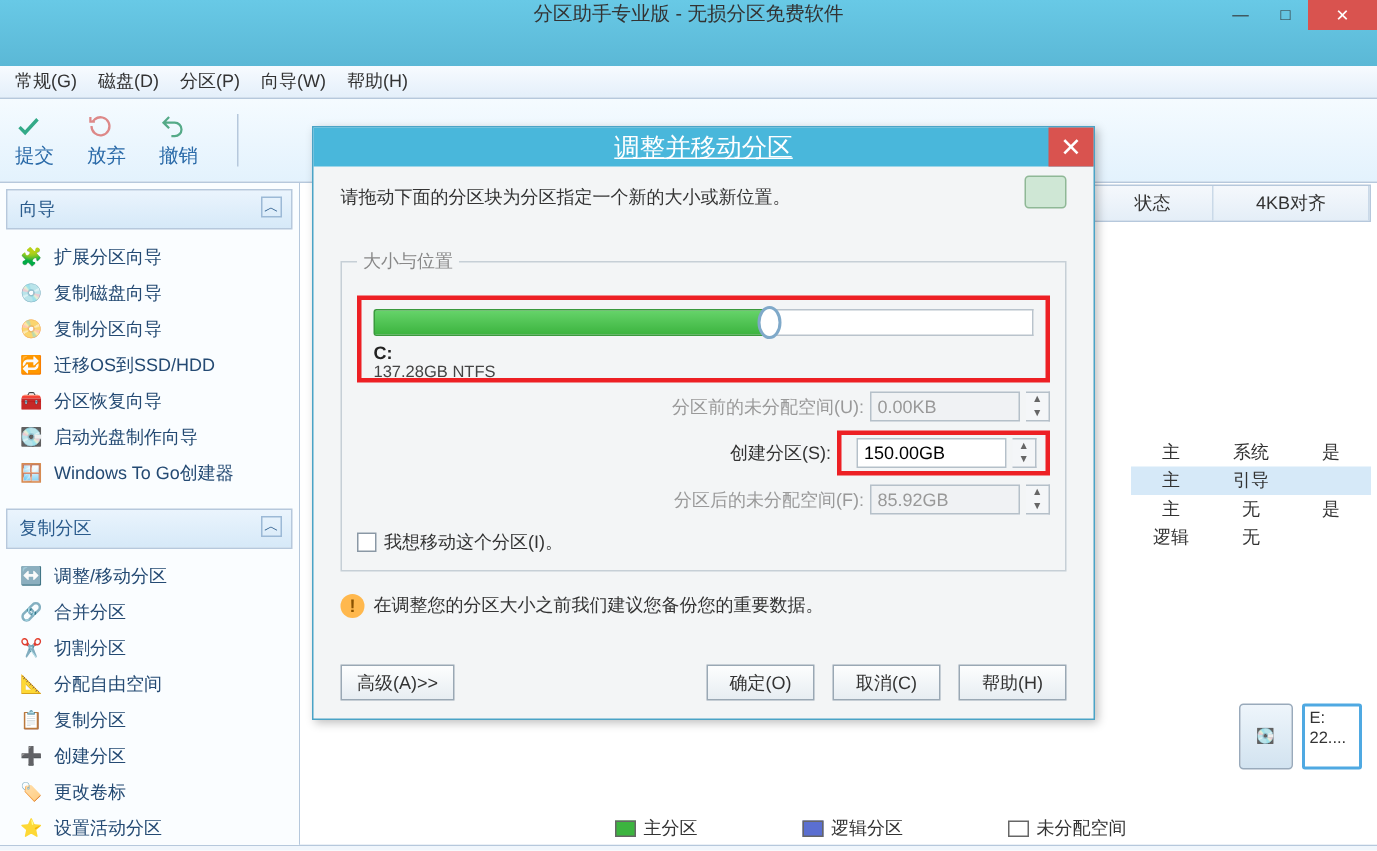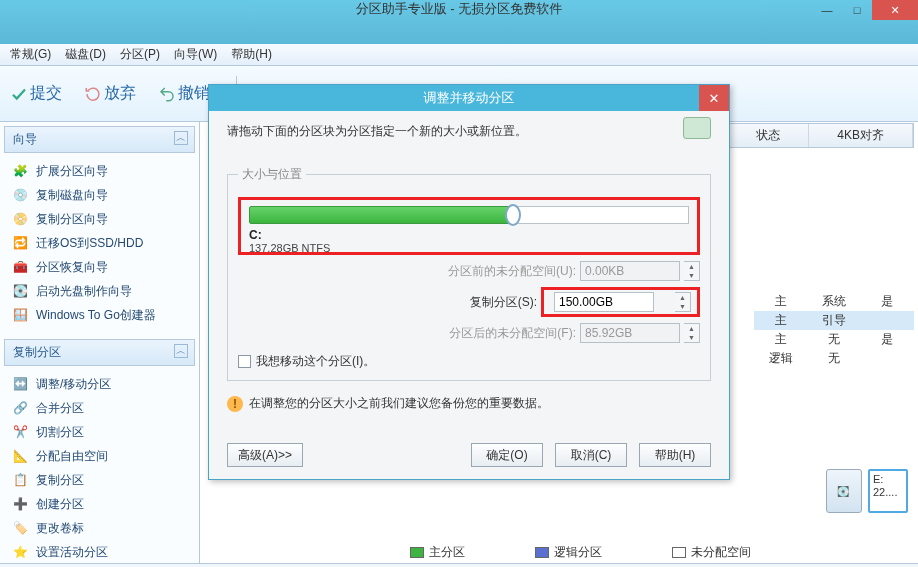--- a/index.html
+++ b/index.html
@@ -6,21 +6,21 @@
 body { background: #fff; font-size: 12px; color: #333; width: 918px; height: 567px; overflow: hidden; position: relative; }
 
 .titlebar { background: linear-gradient(#68c9e6, #5bb8d6); height: 44px; display: flex; align-items: flex-start; justify-content: center; position: relative; color: #333; font-size: 13px; }
 .titlebar .win-controls { position: absolute; right: 0; top: 0; display: flex; }
 .titlebar .win-btn { width: 30px; height: 20px; display: flex; align-items: center; justify-content: center; font-size: 11px; }
 .titlebar .win-close { background: #d9534f; color: #fff; width: 46px; margin-left: 0; }
 
 .menubar { background: linear-gradient(#f7fbff, #e4effa); height: 22px; display: flex; align-items: center; padding: 0 10px; gap: 14px; border-bottom: 1px solid #b6c8dc; font-size: 12px; color: #333; }
 
 .toolbar { background: linear-gradient(#f5fbff, #e3f2fd); height: 56px; display: flex; padding: 4px 10px; gap: 22px; border-bottom: 1px solid #b6c8dc; }
-.toolbar .tbtn { display: flex; align-items: center; justify-content: center; font-size: 16px; color: #2a6aa8; gap: 2px; }
+.toolbar .tbtn { display: flex; flex-direction: column; justify-content: center; font-size: 13px; color: #2a6aa8; gap: 2px; }
 .toolbar .sep { width: 1px; background: #b6c8dc; margin: 6px 4px; }
 
 .main { display: flex; height: calc(567px - 28px - 22px - 56px - 20px); }
 .sidebar { width: 200px; border-right: 1px solid #b6c8dc; background: #fafdff; overflow-y: auto; }
 .panel-head { background: linear-gradient(#eaf4fd,#d6e9f8); border: 1px solid #b6c8dc; margin: 4px; padding: 4px 8px; font-size: 12px; color: #2a5b8c; position: relative; }
 .panel-head .collapse { position: absolute; right: 6px; top: 4px; font-size: 10px; color: #2a5b8c; border:1px solid #9cb9d6; width:14px; height:14px; display:flex; align-items:center; justify-content:center; }
 .panel-body { padding: 2px 6px 8px 6px; }
 .li-item { display: flex; align-items: center; gap: 6px; padding: 3px 6px; color: #244a73; cursor: default; }
 .li-item .ic { width: 18px; height: 18px; display:flex; align-items:center; justify-content:center; }
 
@@ -38,21 +38,21 @@
 .dm-part { width:40px; height:44px; border:2px solid #4fa9e2; border-radius:2px; text-align:left; padding:2px 3px; background:#fff; font-size:11px; line-height:1.2;}
 
 .legend { position:absolute; left:210px; bottom:2px; display:flex; gap:70px; font-size:12px; }
 .legend .lg { display:flex; align-items:center; gap:5px;}
 .legend .sw { width:14px; height:11px; border:1px solid #666;}
 
 .statusbar { height:20px; border-top:1px solid #b6c8dc; background:#f0f6fc;}
 
 
 .dialog { position:absolute; left:208px; top:84px; width:522px; height:396px; background:#f3f5f6; border:1px solid #4aa3c6; box-shadow:2px 2px 6px rgba(0,0,0,.25);}
-.dlg-title { background:#49b7db; color:#fff; height:26px; display:flex; align-items:center; justify-content:center; position:relative; font-size:13px;}
+.dlg-title { background:#49b7db; color:#fff; height:26px; display:flex; align-items:center; justify-content:center; position:relative; font-size:17px;text-decoration:underline;}
 .dlg-close { position:absolute; right:0; top:0; width:30px; height:26px; background:#d9534f; color:#fff; display:flex; align-items:center; justify-content:center;}
 .dlg-body { padding:12px 18px 10px 18px; position:relative; height:calc(100% - 26px);}
 .dlg-hint { font-size:12px; color:#333; margin-bottom:26px;}
 .dlg-hdd-ic { position:absolute; right:18px; top:6px; width:28px; height:22px; background:#cfe7d5; border:1px solid #8fb896; border-radius:3px;}
 
 fieldset { border:1px solid #c6cfd6; padding:14px 10px 10px 10px; position:relative; }
 legend { font-size:12px; color:#888; padding:0 4px;}
 .redbox { border:3px solid #ed2024; padding:6px 8px; }
 .slider-wrap { position:relative; height:40px; }
 .bar { height:18px; background:linear-gradient(#66d36a,#3cb43f); border:1px solid #3a9a3d; border-radius:2px; width:60%; }
@@ -61,21 +61,21 @@
 .bar-label { margin-top:4px; font-size:12px; font-weight:bold; color:#222;}
 .bar-sub { font-size:11px; color:#444;}
 
 .form-row { display:flex; align-items:center; justify-content:flex-end; margin:6px 0; font-size:12px; gap:4px;}
 .form-row label { color:#999; }
 .form-row label.active { color:#333;}
 .form-row input { width:100px; height:20px; border:1px solid #b5c0c9; padding:2px 4px; font-size:12px; background:#fff;}
 .form-row input:disabled { background:#f0f2f4; color:#999;}
 .spin { width:16px; height:20px; border:1px solid #b5c0c9; border-left:none; display:flex; flex-direction:column; background:#f4f6f8;}
 .spin div{ flex:1; display:flex; align-items:center; justify-content:center; font-size:7px; color:#666;}
-.redbox2 { border:3px solid #ed2024; padding:2px 6px 2px 10px; display:flex; align-items:center; gap:21px; }
+.redbox2 { border:3px solid #ed2024; padding:2px 6px 2px 10px; display:flex; align-items:center; gap:4px; }
 
 .warn { display:flex; align-items:center; gap:6px; margin-top:14px; font-size:12px;}
 .warn .wi { width:16px; height:16px; background:#ffb84d; border-radius:50%; display:flex; align-items:center; justify-content:center; color:#8a5200; font-weight:bold;}
 
 .dlg-footer { position:absolute; left:0; right:0; bottom:12px; padding:0 18px; display:flex; align-items:center; justify-content:space-between;}
 .btn { min-width:72px; height:24px; border:1px solid #9aa8b4; background:linear-gradient(#fdfefe,#e7edf2); font-size:12px; display:flex; align-items:center; justify-content:center; padding:0 10px; }
 .btn-group { display:flex; gap:12px;justify-content:center;}
 .chk { display:flex; align-items:center; gap:5px; margin-top:10px; font-size:12px;}
 .chk .box { width:13px; height:13px; border:1px solid #8a98a5; background:#fff;}
 
@@ -281,21 +281,21 @@
       <div class="form-row">
         <label>分区前的未分配空间(U):</label>
         <input disabled="" value="0.00KB" style="">
         <div class="spin">
             <div>▲</div>
             <div>▼</div>
           </div>
       </div>
 
       <div class="form-row">
-        <label class="active">复制分区(S):</label>
+        <label class="active">创建分区(S):</label>
         <div class="redbox2">
           <input value="150.00GB" style="">
           <div class="spin">
               <div>▲</div>
               <div>▼</div>
             </div>
         </div>
       </div>
 
       <div class="form-row">

